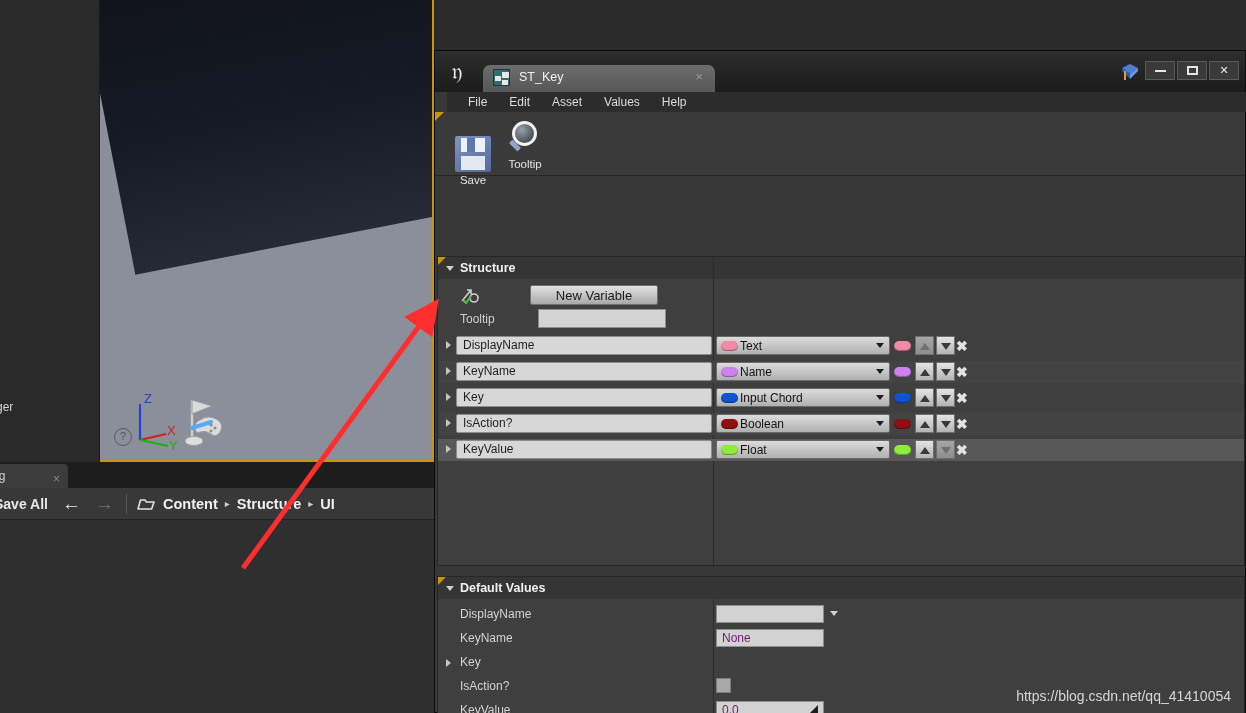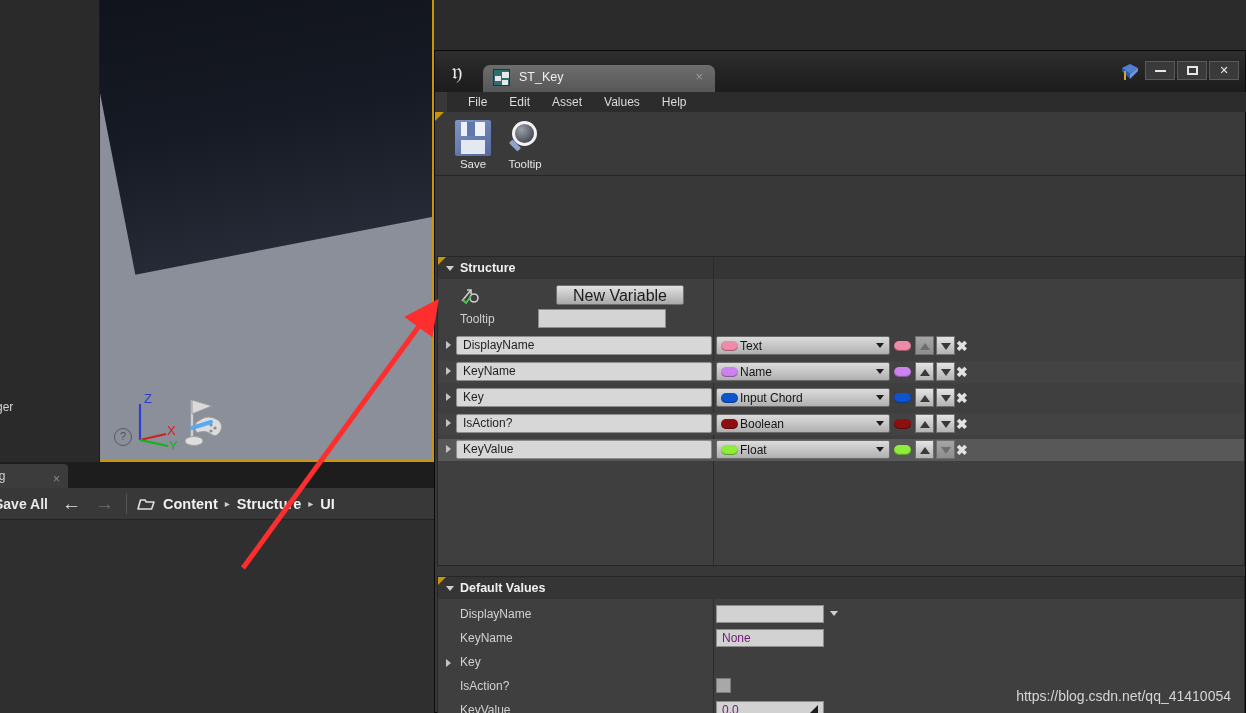--- a/index.html
+++ b/index.html
@@ -125,21 +125,21 @@
   #toolbar {
     position:absolute; left:0; top:61px; width:100%; height:64px;
     background:#3a3a3a; border-bottom:1px solid #262626;
   }
   #toolbar .corner {
     position:absolute; left:0; top:0; width:0; height:0;
     border-left:9px solid #c8960a; border-bottom:9px solid transparent;
   }
   .tbtn { position:absolute; top:8px; width:56px; text-align:center; }
   .tbtn .lbl { color:#e4e4e4; font-size:11.5px; margin-top:2px; }
-  #btn-save { left:10px; }
+  #btn-save { left:10px;margin-top:16px; }
   #btn-browse { left:62px; }
   .floppy { width:36px; height:36px; margin:0 auto; position:relative;
             background:linear-gradient(150deg,#7e95c4,#55699c); border-radius:2px; }
   .floppy .top { position:absolute; left:6px; top:2px; width:24px; height:14px; background:#eef1f7; }
   .floppy .shut { position:absolute; left:12px; top:2px; width:8px; height:14px; background:#5d78ad; }
   .floppy .bot { position:absolute; left:6px; top:20px; width:24px; height:14px; background:#e4e8f1; }
   .mag36 { width:36px; height:36px; margin:0 auto; position:relative; }
   .mag36 .lens { position:absolute; left:5px; top:1px; width:25px; height:25px;
                  border-radius:50%; border:3px solid #f2f2f2;
                  background:radial-gradient(circle at 34% 30%,#9aa0ab,#2c3139); }
@@ -155,24 +155,24 @@
   .panel-head .corner { position:absolute; left:0; top:0; width:0;height:0;
                         border-left:8px solid #c8960a; border-bottom:8px solid transparent; }
 
   #structure { top:185px; height:310px; }
   #structure .col-div { position:absolute; left:275px; top:0; width:1px; height:310px; background:#2b2b2b; }
   #structure .head-div { position:absolute; left:275px; top:0; width:1px; height:22px; background:#2b2b2b; }
 
   #newvar-row { position:absolute; left:0; top:26px; width:100%; height:26px; }
   #newvar-icon { position:absolute; left:22px; top:4px; width:20px; height:18px; }
   #newvar-btn {
-    position:absolute; left:118px; top:2px; width:128px; height:20px;
+    position:absolute; left:92px; top:2px; width:128px; height:20px;
     background:linear-gradient(180deg,#e2e2e2,#a9a9a9);
     border:1px solid #6e6e6e; border-radius:2px;
-    color:#1c1c1c; font-size:16px; text-align:center; line-height:19px;
+    color:#1c1c1c; font-size:13px; text-align:center; line-height:19px;
   }
   #tooltip-row { position:absolute; left:0; top:52px; width:100%; height:24px; }
   #tooltip-row .lbl { position:absolute; left:22px; top:3px; color:#cfcfcf; font-size:12px; }
   #tooltip-row .fld {
     position:absolute; left:100px; top:0; width:128px; height:19px;
     background:#d4d4d4; border:1px solid #8d8d8d;
   }
 
   .vrow { position:absolute; left:0; width:100%; height:22px; }
   .vrow.alt { background:#434343; }

